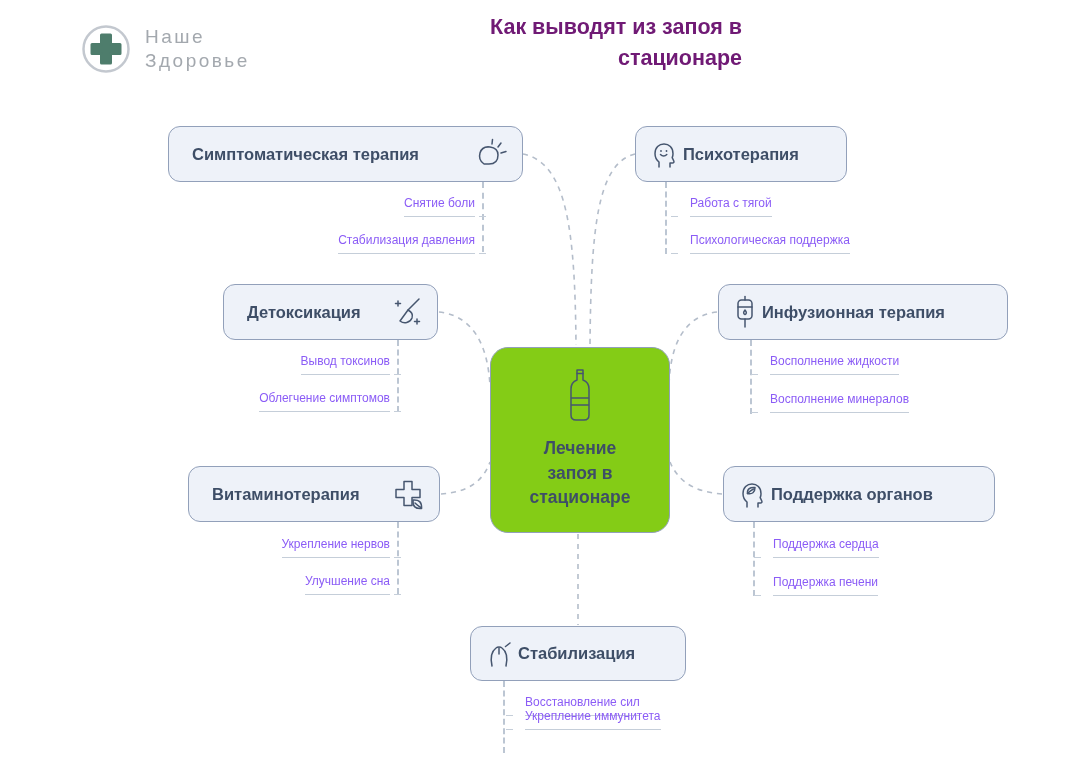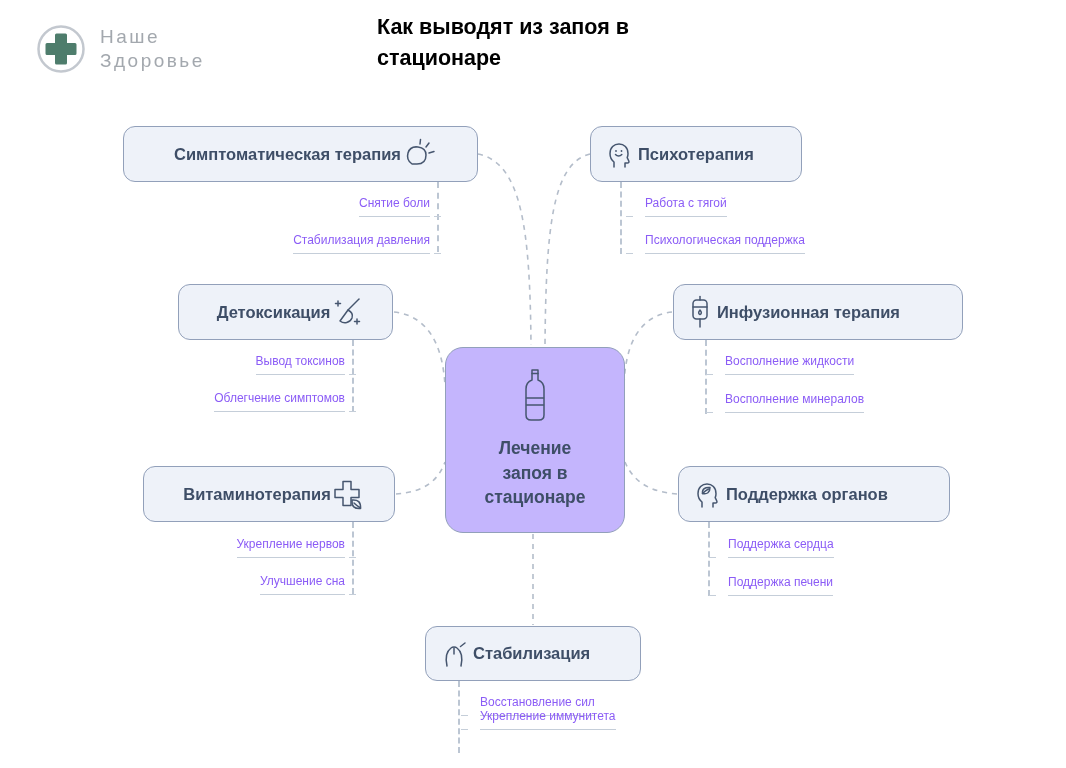--- a/index.html
+++ b/index.html
@@ -4,52 +4,52 @@
 <style>
   * { margin:0; padding:0; box-sizing:border-box; }
   html,body { width:1066px; height:768px; }
   body {
     background:#ffffff;
     font-family:"Liberation Sans", sans-serif;
     position:relative;
     overflow:hidden;
     color:#3e4e67;
   }
-  .canvas { position:absolute; inset:0; }
+  .canvas { position:absolute; inset:0;margin-left:45px; }
 
   svg.connectors { position:absolute; inset:0; pointer-events:none; }
   svg.connectors path { fill:none; stroke:#b4bdca; stroke-width:1.6; stroke-dasharray:5 5; }
 
   
   .logo { position:absolute; left:36px; top:24px; display:flex; align-items:center; gap:14px; }
   .logo-badge { width:50px; height:50px; }
   .logo-text { font-size:19px; color:#a3a8ae; letter-spacing:2.5px; line-height:1.25; font-weight:400; }
 
   
   .title {
     position:absolute; left:377px; top:12px; width:320px;
-    text-align:left; font-size:21.5px; font-weight:700; color:#000000; line-height:1.45;
+    text-align:right; font-size:21.5px; font-weight:700; color:#701a75; line-height:1.45;
   }
 
   
   .node {
     position:absolute; display:flex; align-items:center;
     background:#eef2f9; border:1.6px solid #92a0ba; border-radius:12px;
     color:#3e4e67; font-weight:700; font-size:16.5px;
   }
   .node .nlabel { white-space:nowrap; }
-  .node.icon-right { justify-content:center; padding:0 15px 0 23px; }
+  .node.icon-right { justify-content:space-between; padding:0 15px 0 23px; }
   .node.icon-left  { justify-content:flex-start; gap:4px; padding:0 14px 0 13px; }
   .node .icon { display:flex; align-items:center; }
   .icon svg { stroke:#46566f; fill:none; stroke-width:1.5; stroke-linecap:round; stroke-linejoin:round; }
 
   
   .center {
     position:absolute; left:445px; top:347px; width:180px; height:186px;
-    background:#c4b5fd; border:1.6px solid #92a0ba; border-radius:18px;
+    background:#84cc16; border:1.6px solid #92a0ba; border-radius:18px;
     display:flex; flex-direction:column; align-items:center; padding-top:20px;
   }
   .center svg { stroke:#46566f; fill:none; stroke-width:1.5; stroke-linecap:round; stroke-linejoin:round; }
   .center .clabel { margin-top:10px; width:120px; text-align:center; font-weight:700; font-size:17.5px; line-height:1.4; color:#3e4e67; }
 
   
   .vline { position:absolute; width:0; border-left:2px dashed #bcc6d3; }
   .item { position:absolute; font-size:12px; color:#8b5cf6; }
   .item span { display:inline-block; padding-bottom:6px; border-bottom:1.6px solid #c5ced9; white-space:nowrap; }
   .item.r { text-align:right; width:300px; }

